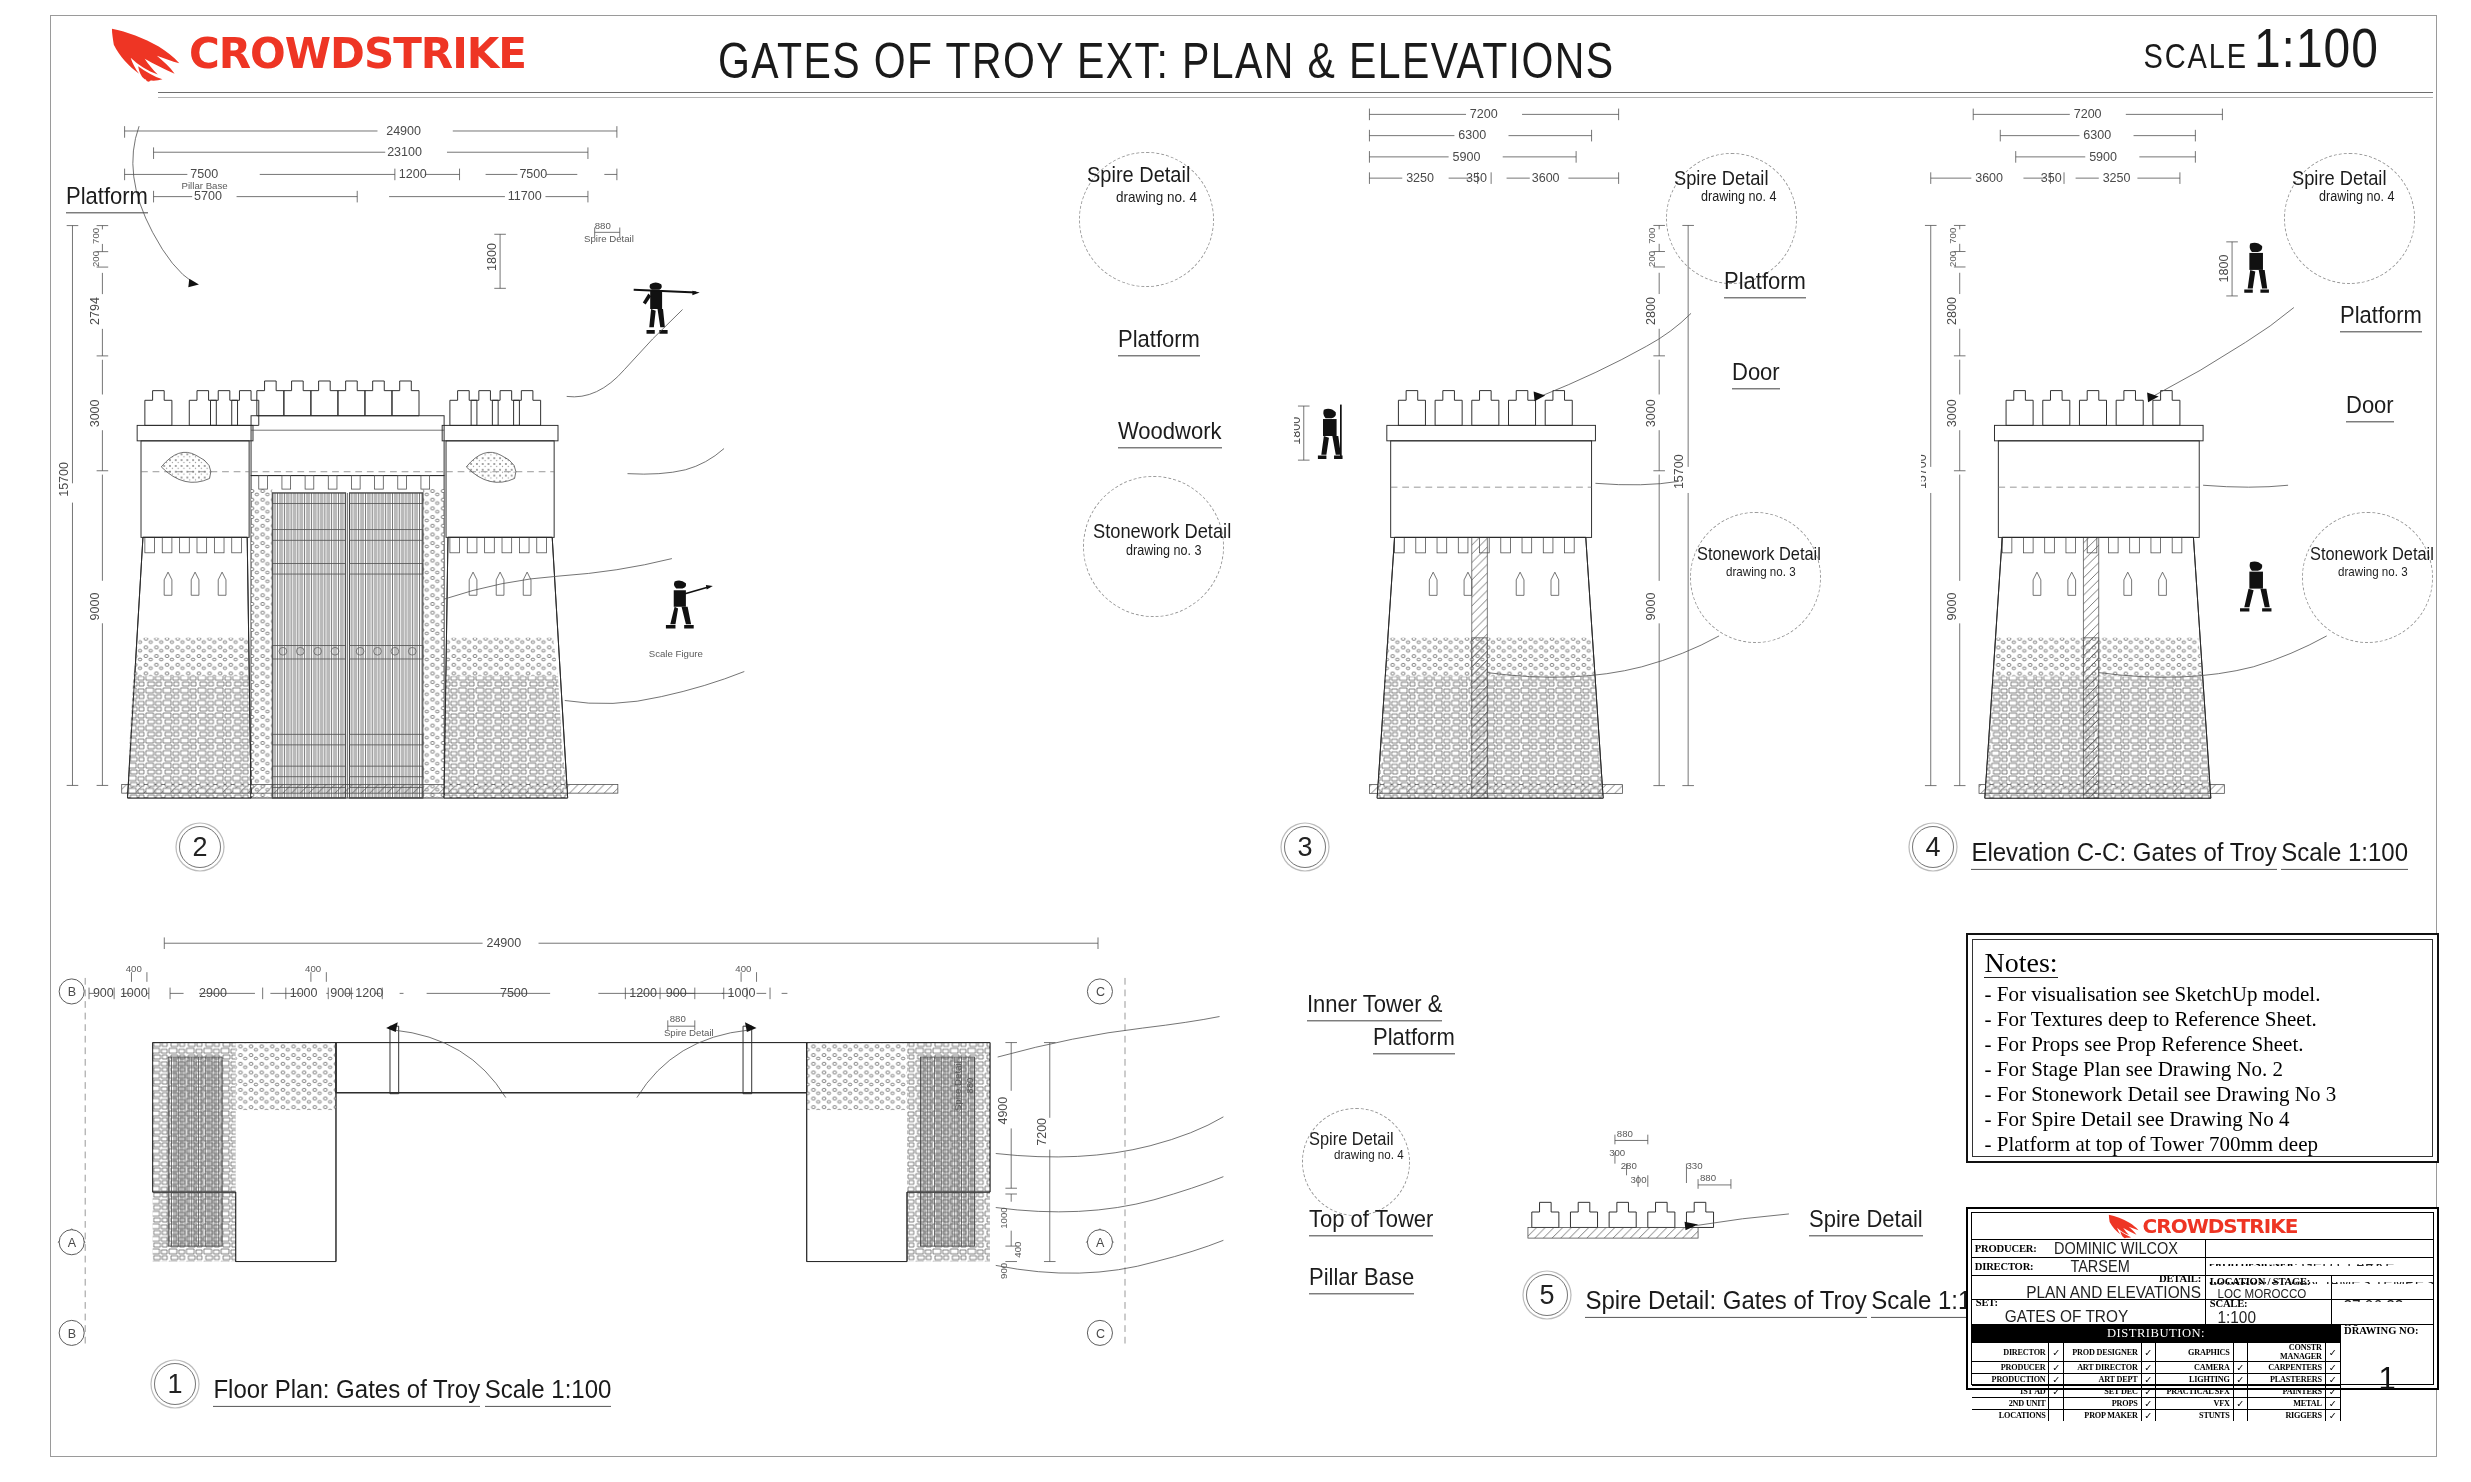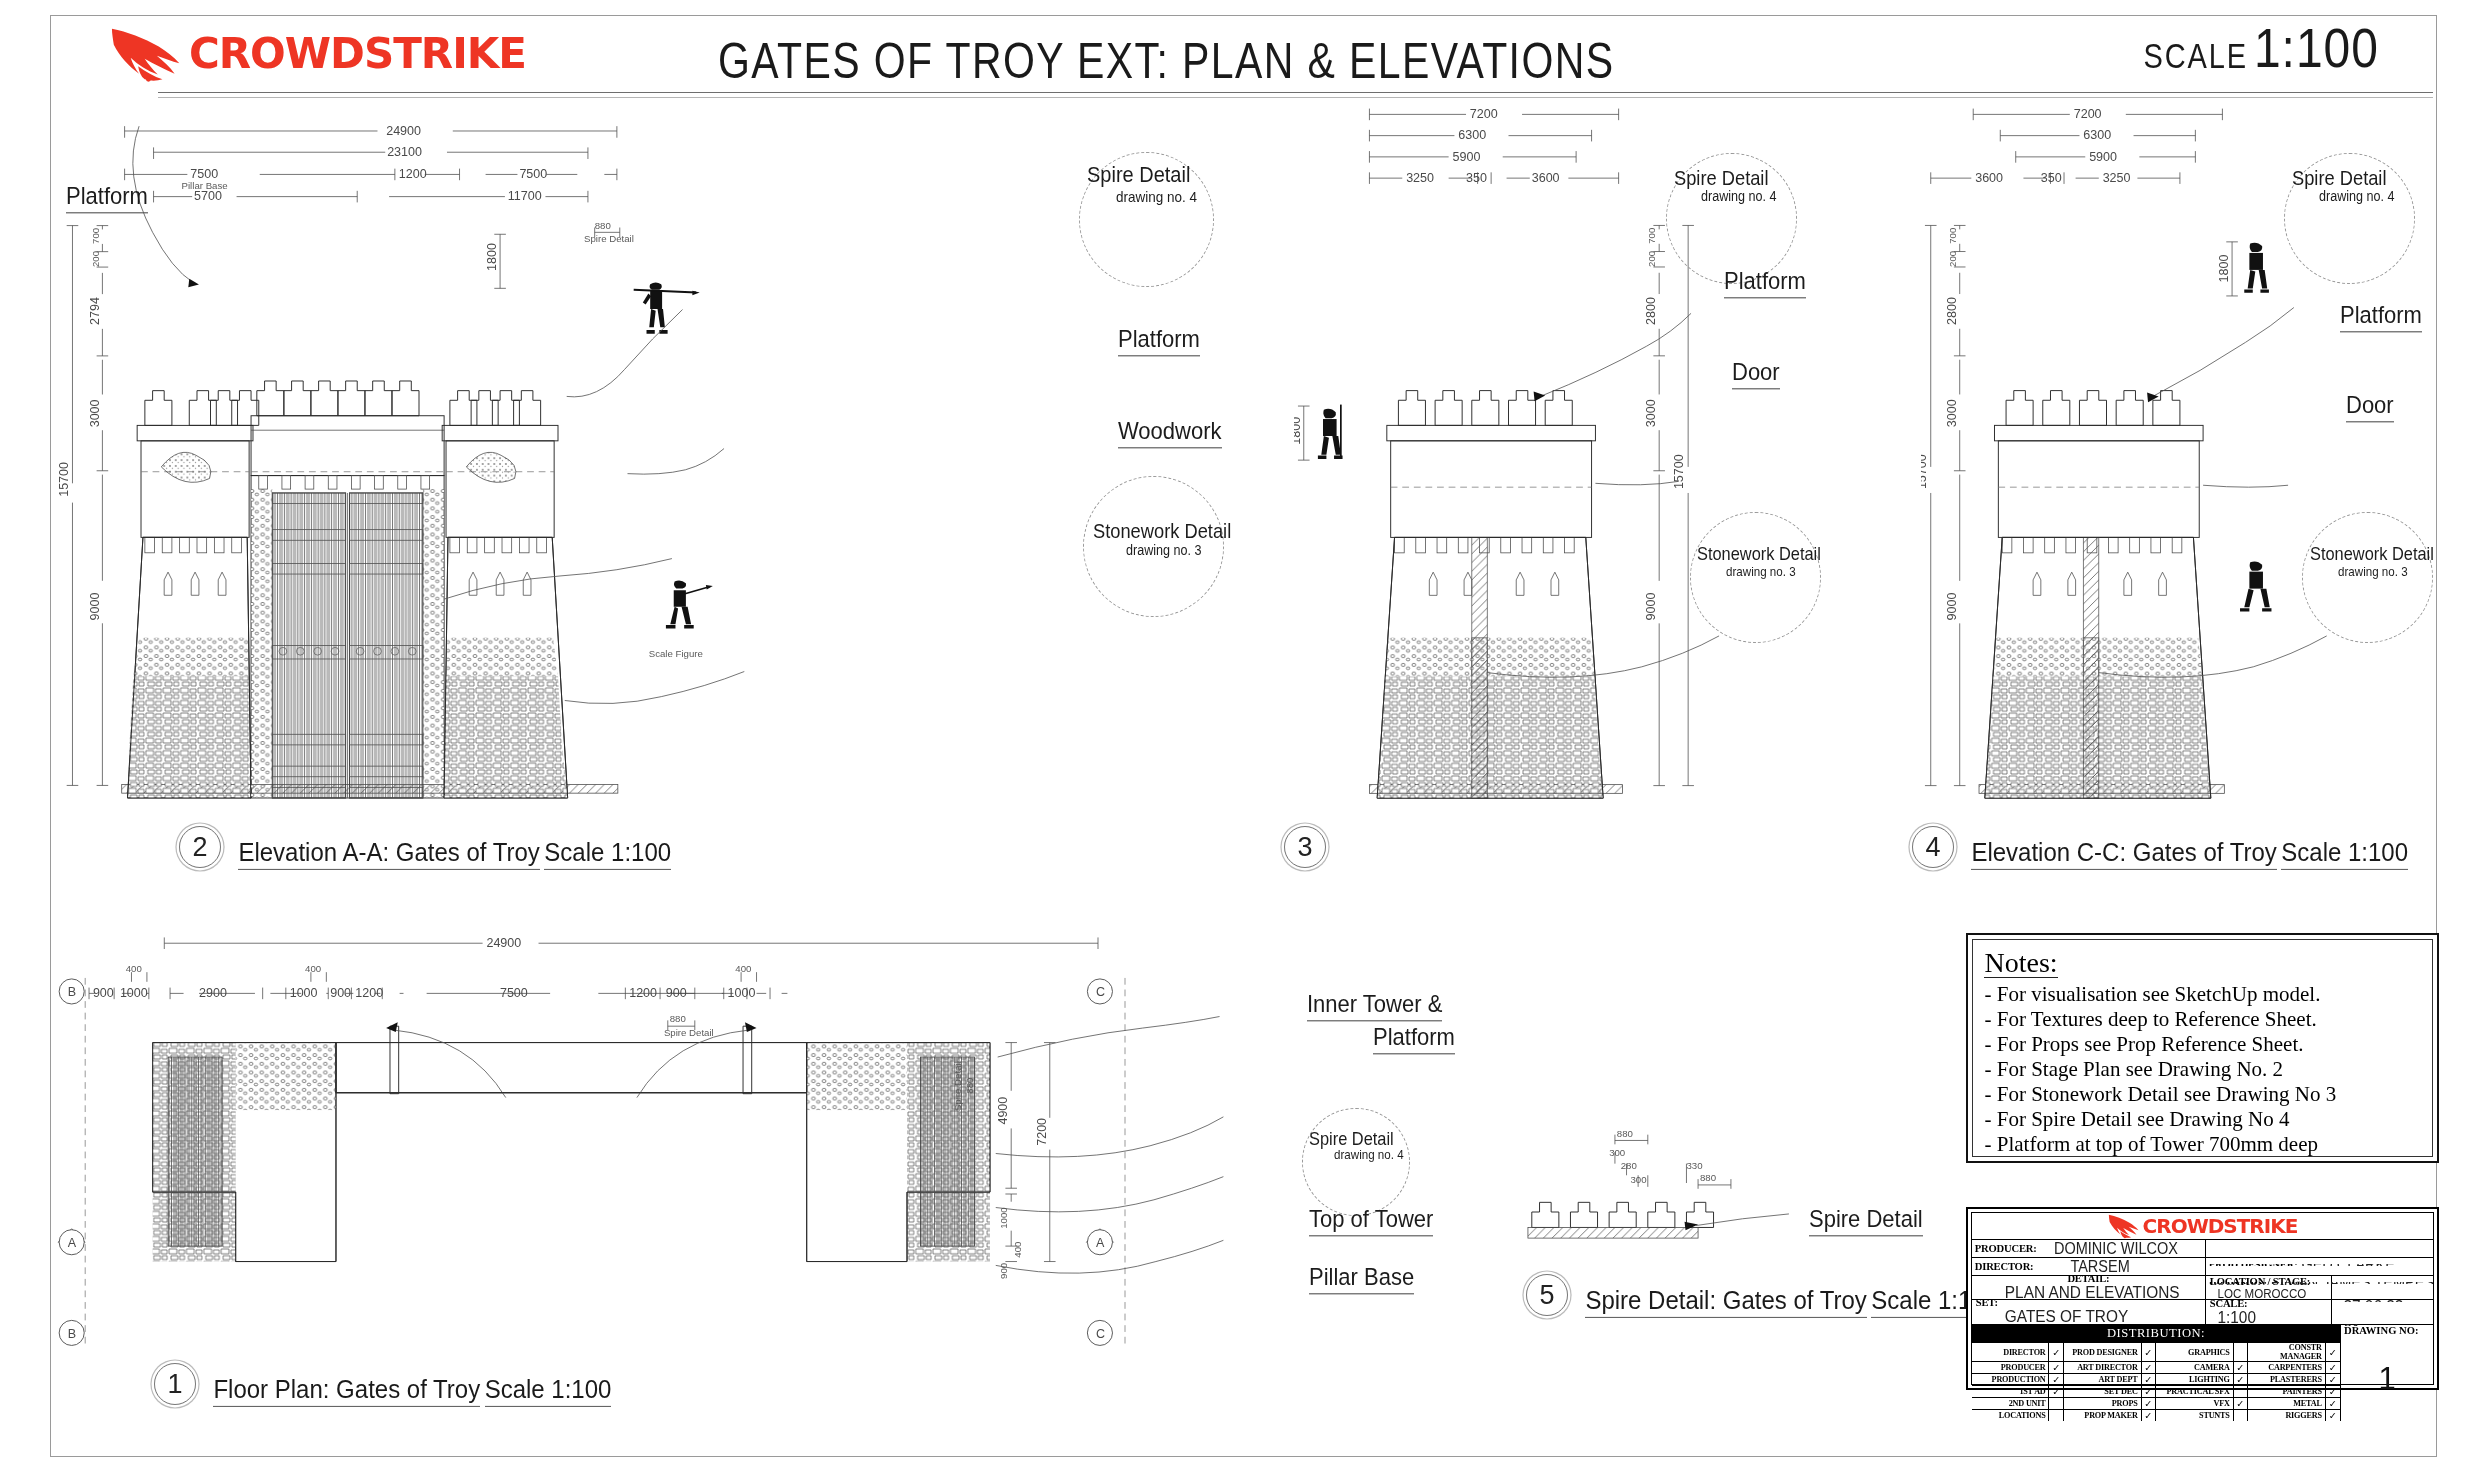--- a/index.html
+++ b/index.html
@@ -414,24 +414,20 @@
  <div class="lbl lbl-nb" style="left:1116px;top:189px;font-size:13.5px">drawing no. 4</div>
  <div class="lbl" style="left:1118px;top:325px">Platform</div>
  <div class="lbl" style="left:1118px;top:417px">Woodwork</div>
  <div style="position:absolute;left:1083px;top:476px;width:141px;height:141px;
              border-radius:50%;border:1.1px dashed #999;"></div>
  <div class="lbl lbl-nb" style="left:1093px;top:519px;font-size:18.3px">Stonework Detail</div>
  <div class="lbl lbl-nb" style="left:1126px;top:543px;font-size:12.6px">drawing no. 3</div>
 
  <div class="bubble-title" style="left:179px;top:826px">
    <div class="bub">2</div>
-   <div class="bt-text">
-     <div class="bt-line">Elevation A-A: Gates of Troy</div>
-     <div class="bt-line bt-line2">Scale 1:100</div>
-   </div>
  </div>
 
  <svg style="position:absolute;left:1294px;top:97px;" width="599" height="734" viewBox="0 0 620 760">
    <g>
      <path class="ln" d="M78 18 h100 M236 18 h100"></path>
      <path class="ln" d="M78 12 v12 M336 12 v12"></path>
      <text class="dim" x="182" y="22">7200</text>
      <path class="ln" d="M78 40 h88 M222 40 h86"></path>
      <path class="ln" d="M78 34 v12 M308 34 v12"></path>
      <text class="dim" x="170" y="44">6300</text>
@@ -871,21 +867,21 @@
          <span class="tb-k">DIRECTOR:</span>
          <span class="tb-v" style="margin-left:37px">TARSEM</span>
        </div>
        <div class="tb-cell" style="flex:1">
          <span class="tb-k">DRAWN BY:</span>
          <span class="tb-v">FINIAN JAMES TEMPEST</span>
        </div>
      </div>
 
      <div class="tb-row" style="height:24px">
-       <div class="tb-cell tb-stack" style="width:234px;align-items:center">
+       <div class="tb-cell tb-stack" style="width:234px;align-items:flex-end">
          <span class="tb-k">DETAIL:</span>
          <span class="tb-v">PLAN AND ELEVATIONS</span>
        </div>
        <div class="tb-cell tb-stack" style="width:126px;align-items:flex-start">
          <span class="tb-k">LOCATION / STAGE:</span>
          <span class="tb-v" style="font-size:11.6px">LOC MOROCCO</span>
        </div>
        <div class="tb-cell tb-stack" style="flex:1;align-items:flex-start">
          <span class="tb-k">DATE DRAWN:</span>
          <span class="tb-v">27.06.22</span>

